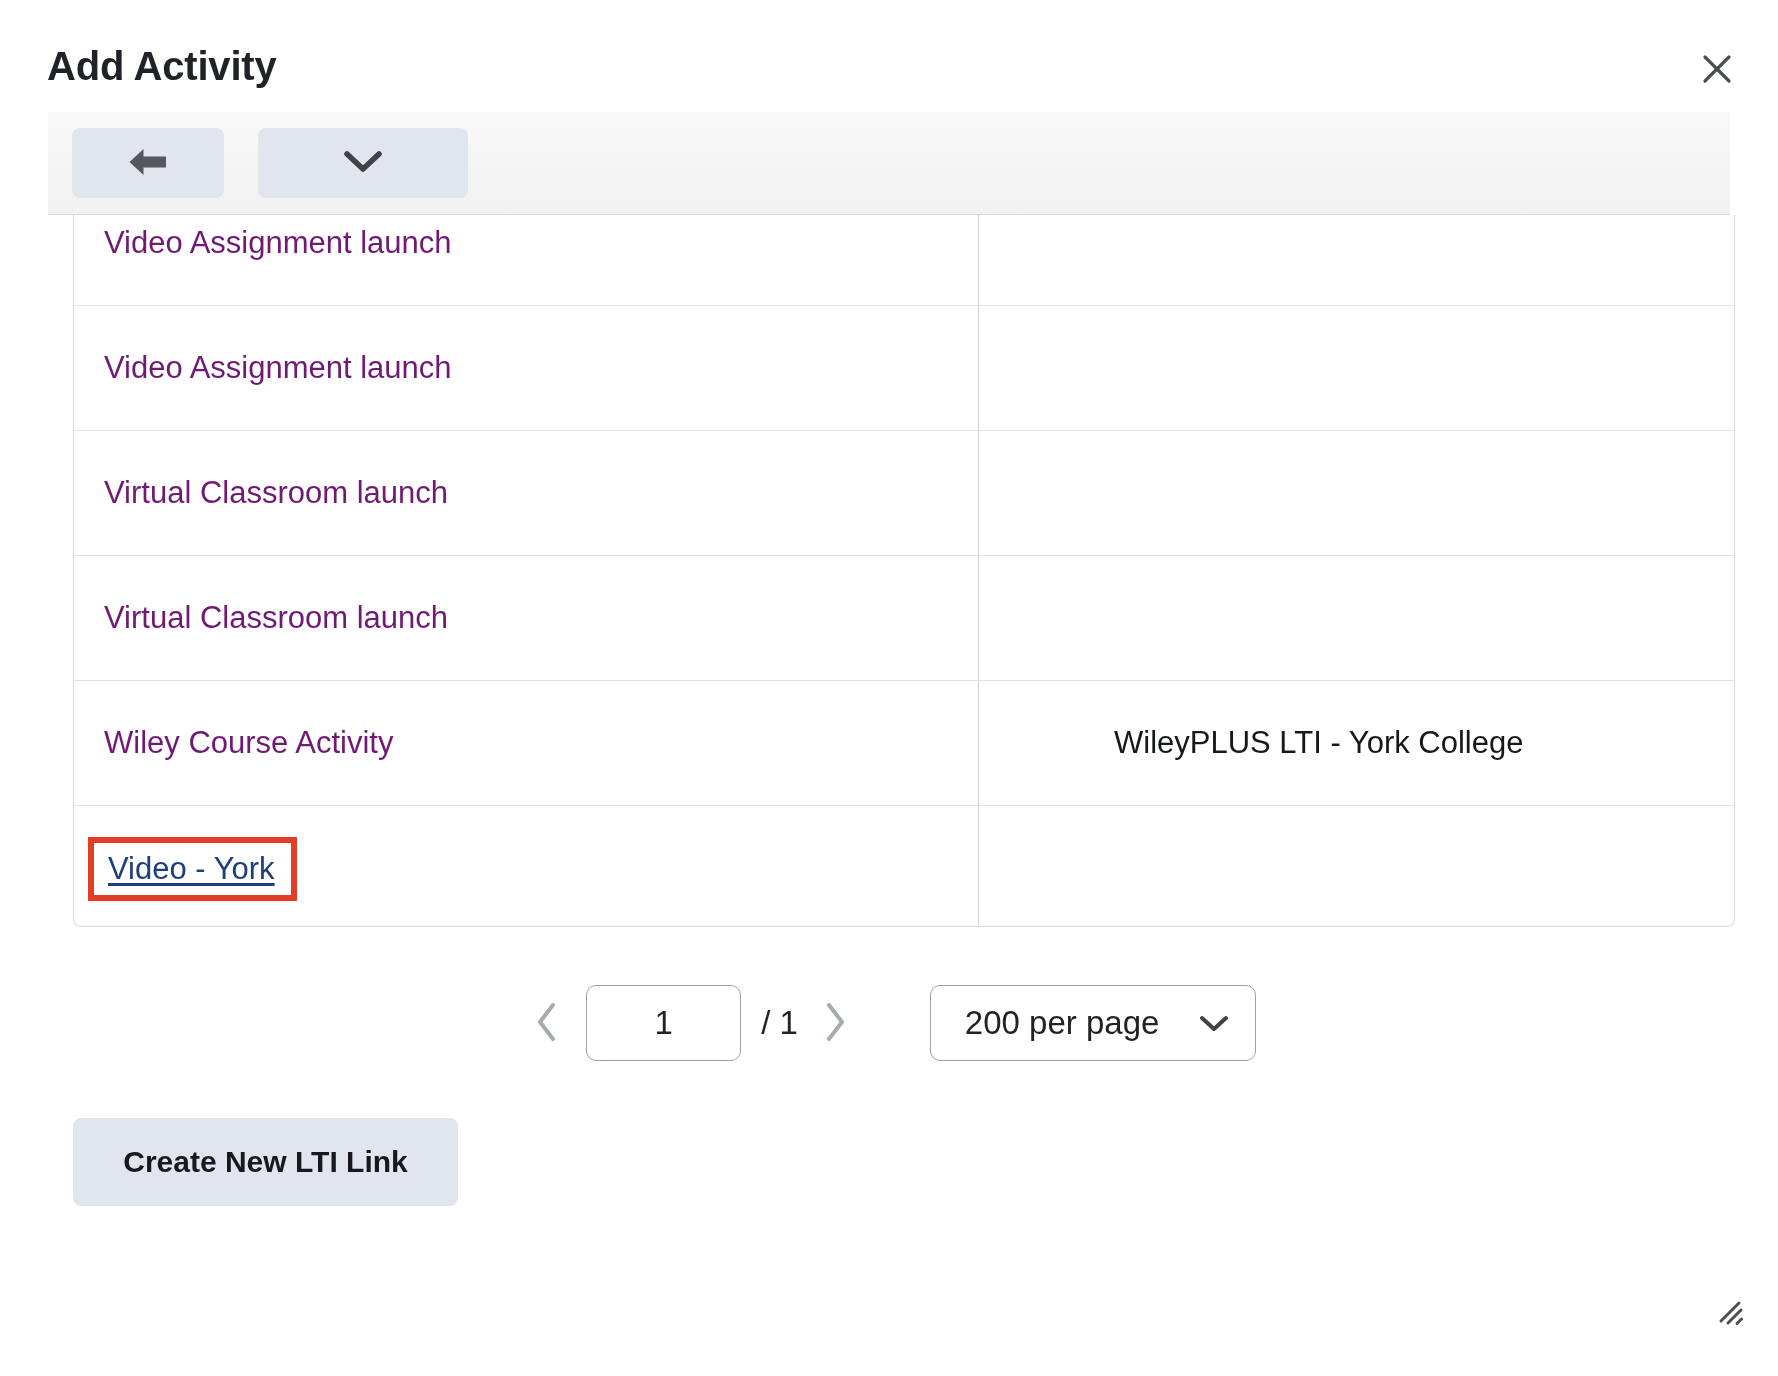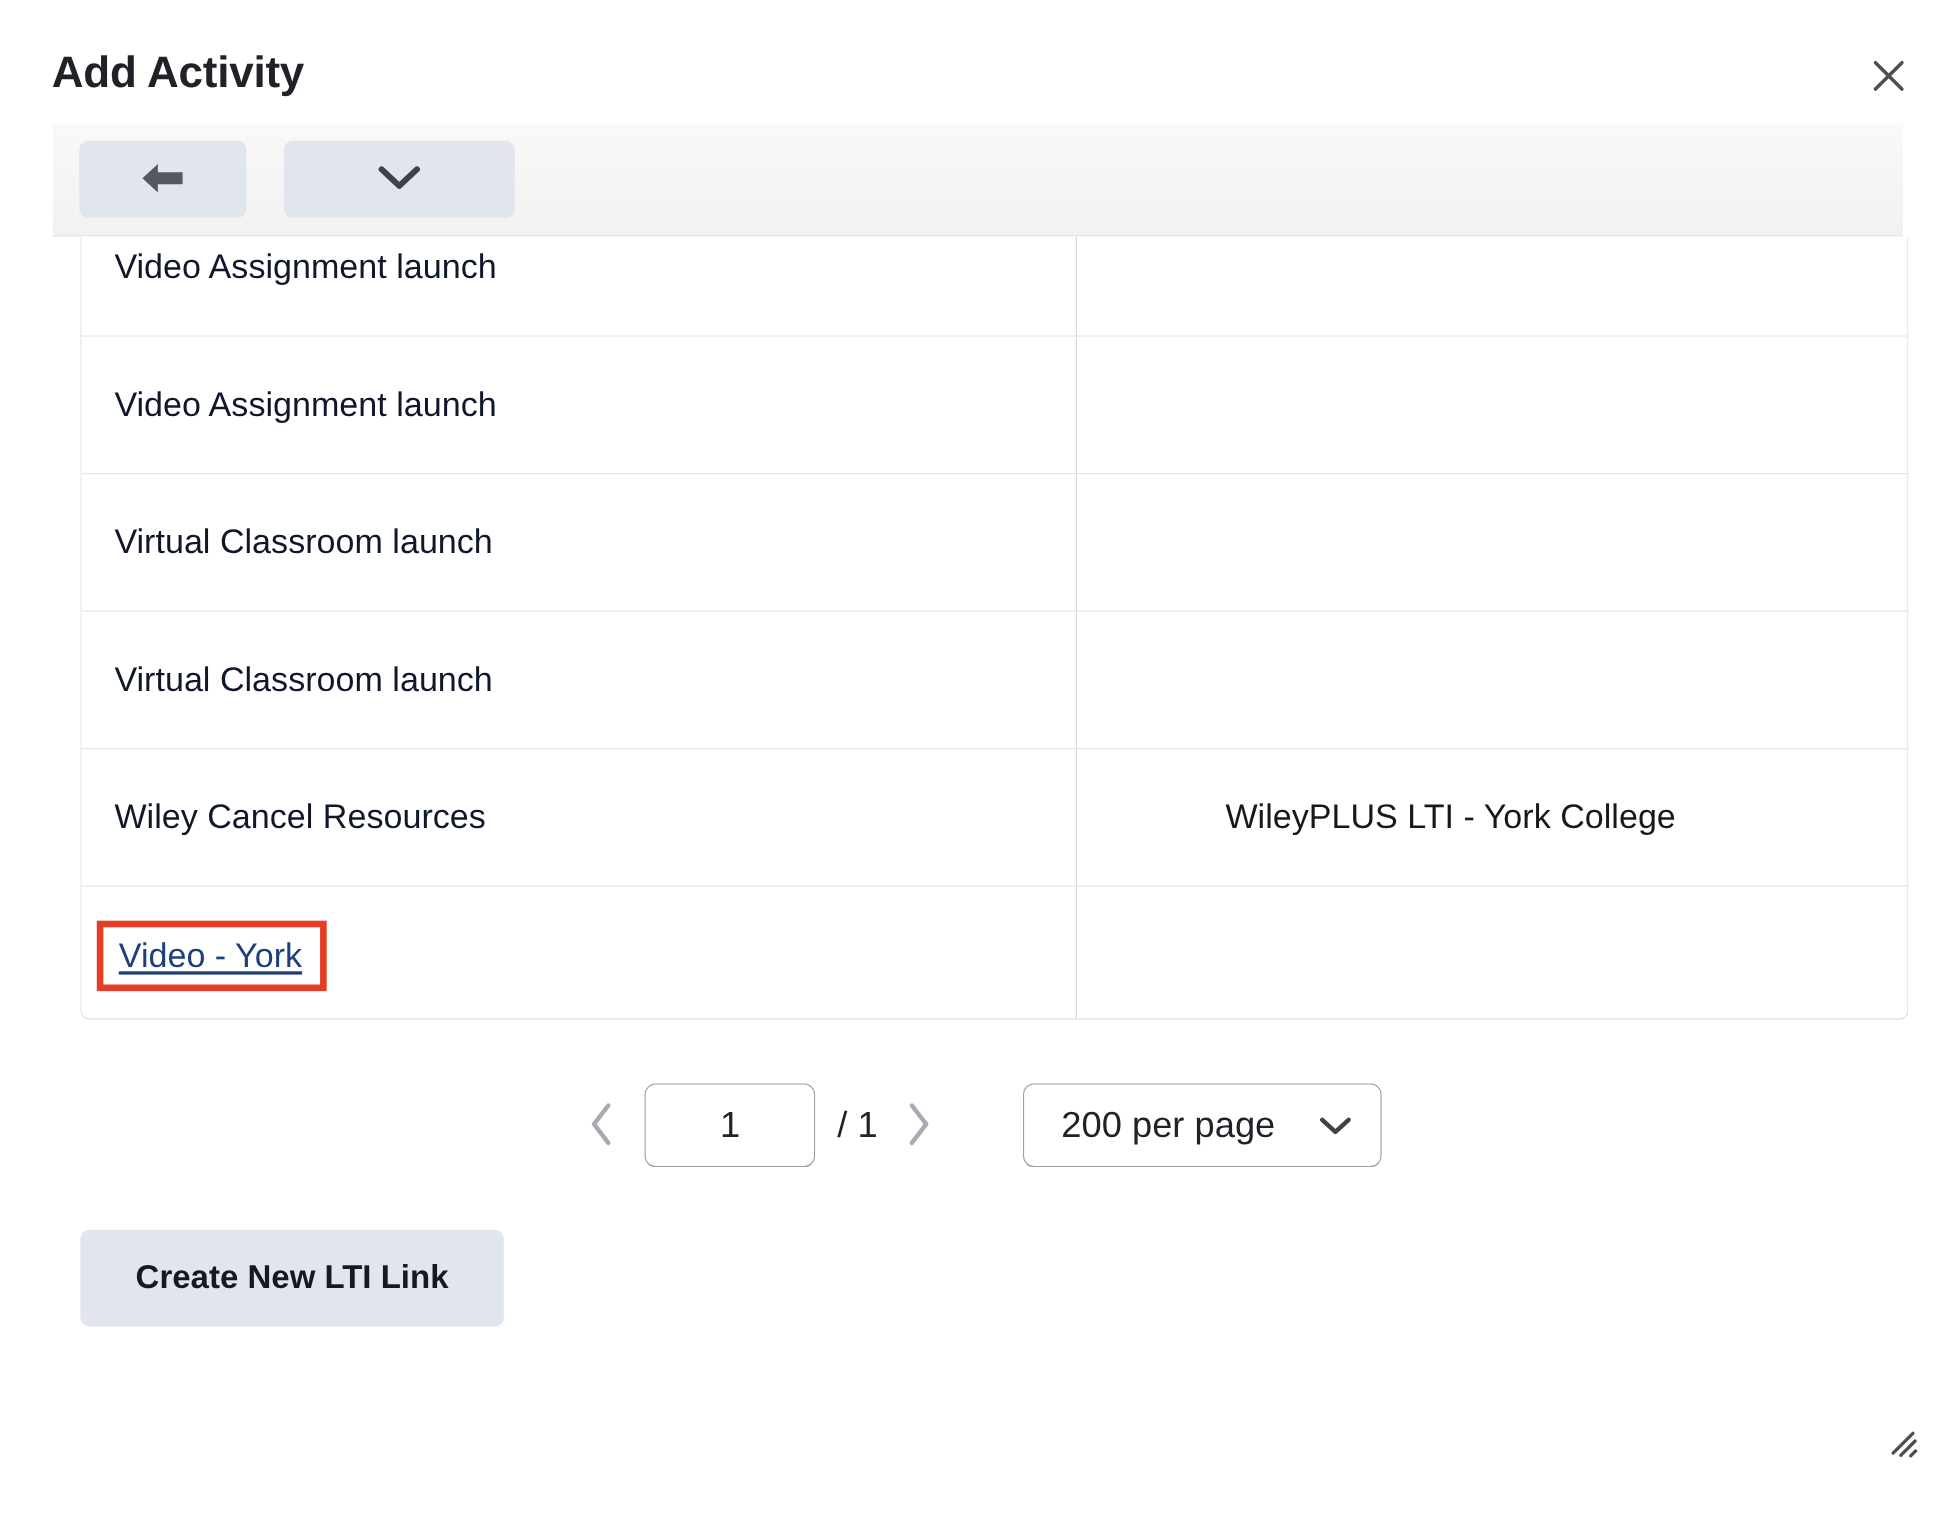--- a/index.html
+++ b/index.html
@@ -124,21 +124,21 @@
     box-sizing: border-box;
     display: flex;
     align-items: center;
     padding-left: 135px;
     font-size: 31px;
     color: #16181c;
     white-space: nowrap;
   }
   .lti-link {
     font-size: 31px;
-    color: #0f172a;
+    color: #701a75;
     text-decoration: none;
     cursor: pointer;
     white-space: nowrap;
   }
   .lti-link.visited {
     color: #1d3f7c;
     text-decoration: underline;
     text-underline-offset: 4px;
   }
   .hl-box {
@@ -308,21 +308,21 @@
 
     <div class="lti-row">
       <div class="cell-name">
         <a class="lti-link">Virtual Classroom launch</a>
       </div>
       <div class="cell-value"></div>
     </div>
 
     <div class="lti-row">
       <div class="cell-name">
-        <a class="lti-link">Wiley Cancel Resources</a>
+        <a class="lti-link">Wiley Course Activity</a>
       </div>
       <div class="cell-value">WileyPLUS LTI - York College</div>
     </div>
 
     <div class="lti-row">
       <div class="cell-name">
         <span class="hl-box">
           <a class="lti-link visited">Video - York</a>
         </span>
       </div>

